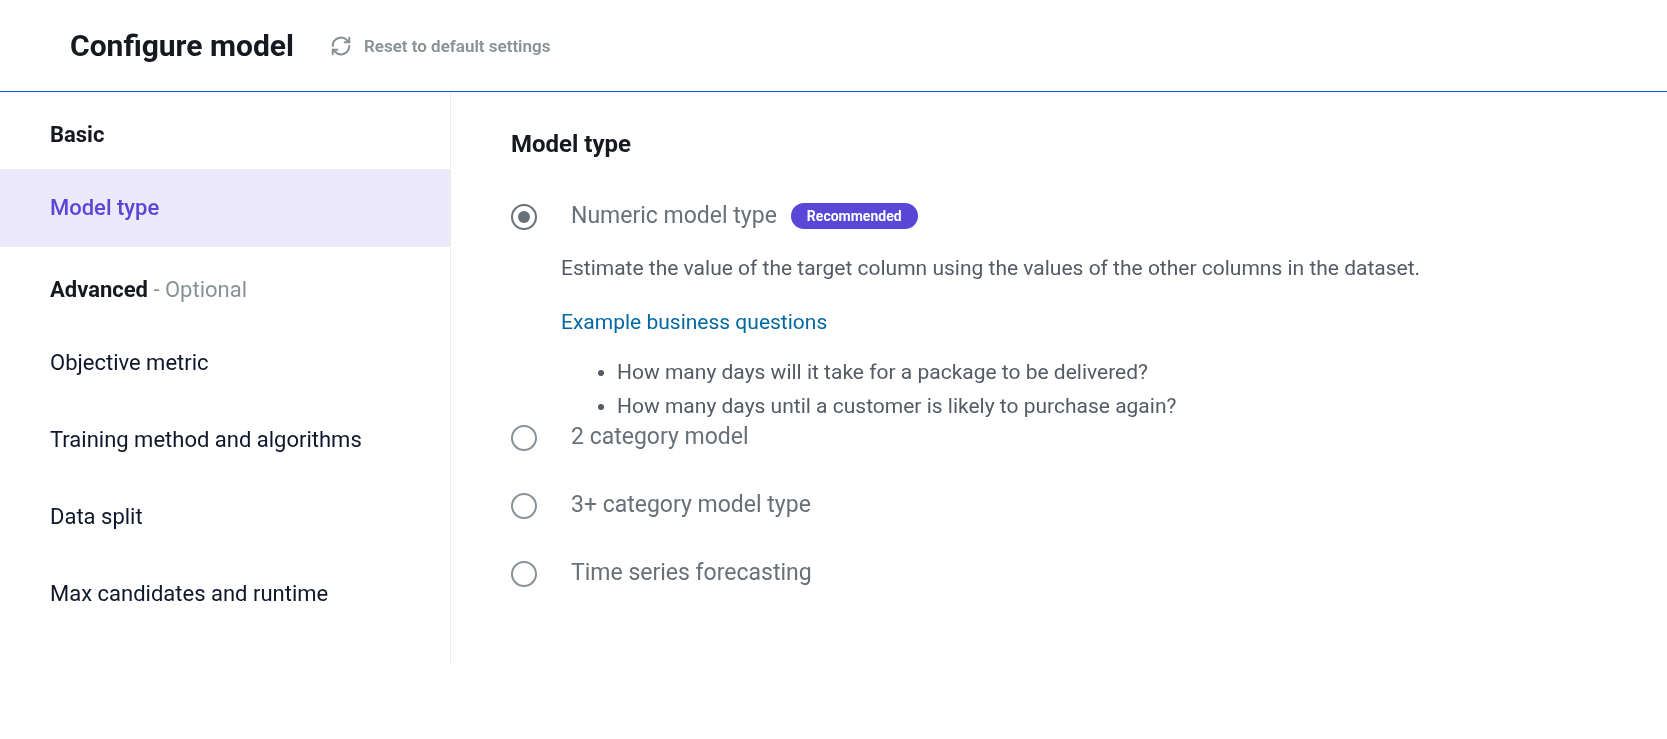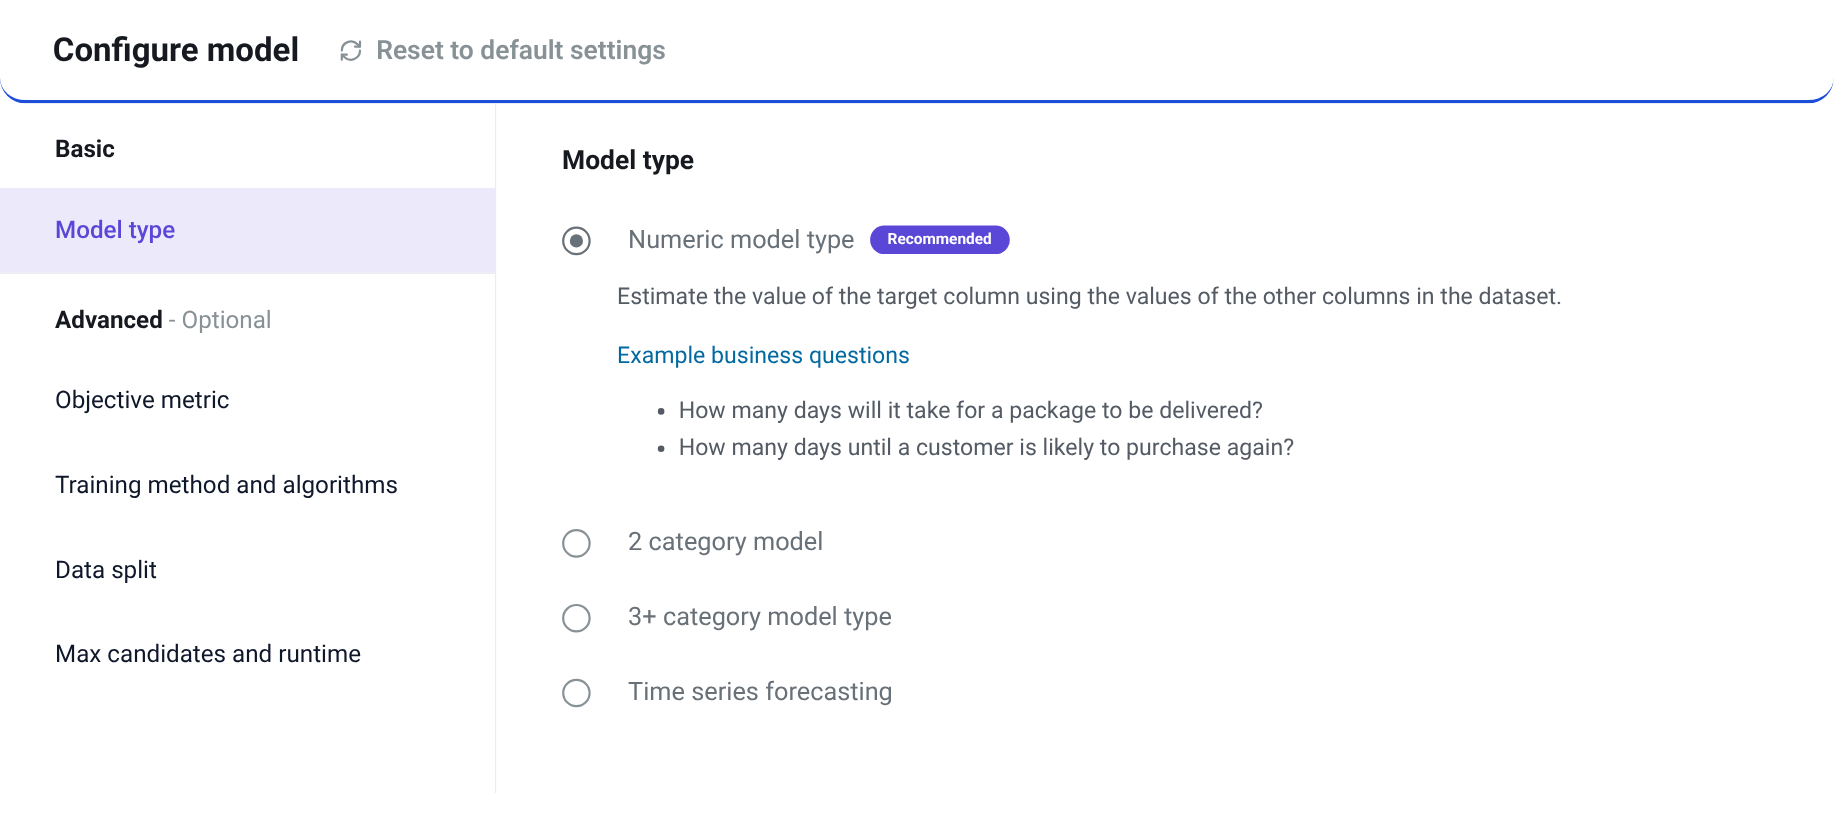--- a/index.html
+++ b/index.html
@@ -9,36 +9,35 @@
     }
     body {
       font-family: -apple-system, BlinkMacSystemFont, "Segoe UI", Roboto, "Helvetica Neue", Arial, sans-serif;
       color: #16191f;
       background: #fff;
       width: 1667px;
     }
     .header {
       display: flex;
       align-items: center;
-      padding: 28px 48px;
-      border-bottom: 3px solid #1d4ed8;
+      padding: 28px 70px;
+      border-bottom: 1px solid #1d4ed8;
       gap: 36px;
-      border-radius: 23px;
     }
     .page-title {
       font-size: 30px;
       font-weight: 700;
       color: #16191f;
     }
     .reset-link {
       display: flex;
       align-items: center;
       gap: 12px;
       color: #879196;
-      font-size: 24px;
+      font-size: 17px;
       font-weight: 600;
       cursor: pointer;
     }
     .reset-icon {
       width: 22px;
       height: 22px;
     }
     .layout {
       display: flex;
     }
@@ -129,21 +128,20 @@
       background: #5a46d7;
       color: #fff;
       font-size: 14px;
       font-weight: 700;
       padding: 5px 16px;
       border-radius: 18px;
     }
     .option-body {
       margin-left: 50px;
       margin-top: 26px;
-      margin-bottom: 54px;
     }
     .option-desc {
       font-size: 21px;
       color: #545b64;
       margin-bottom: 30px;
     }
     .example-heading {
       font-size: 21px;
       color: #0369a1;
       margin-bottom: 22px;

